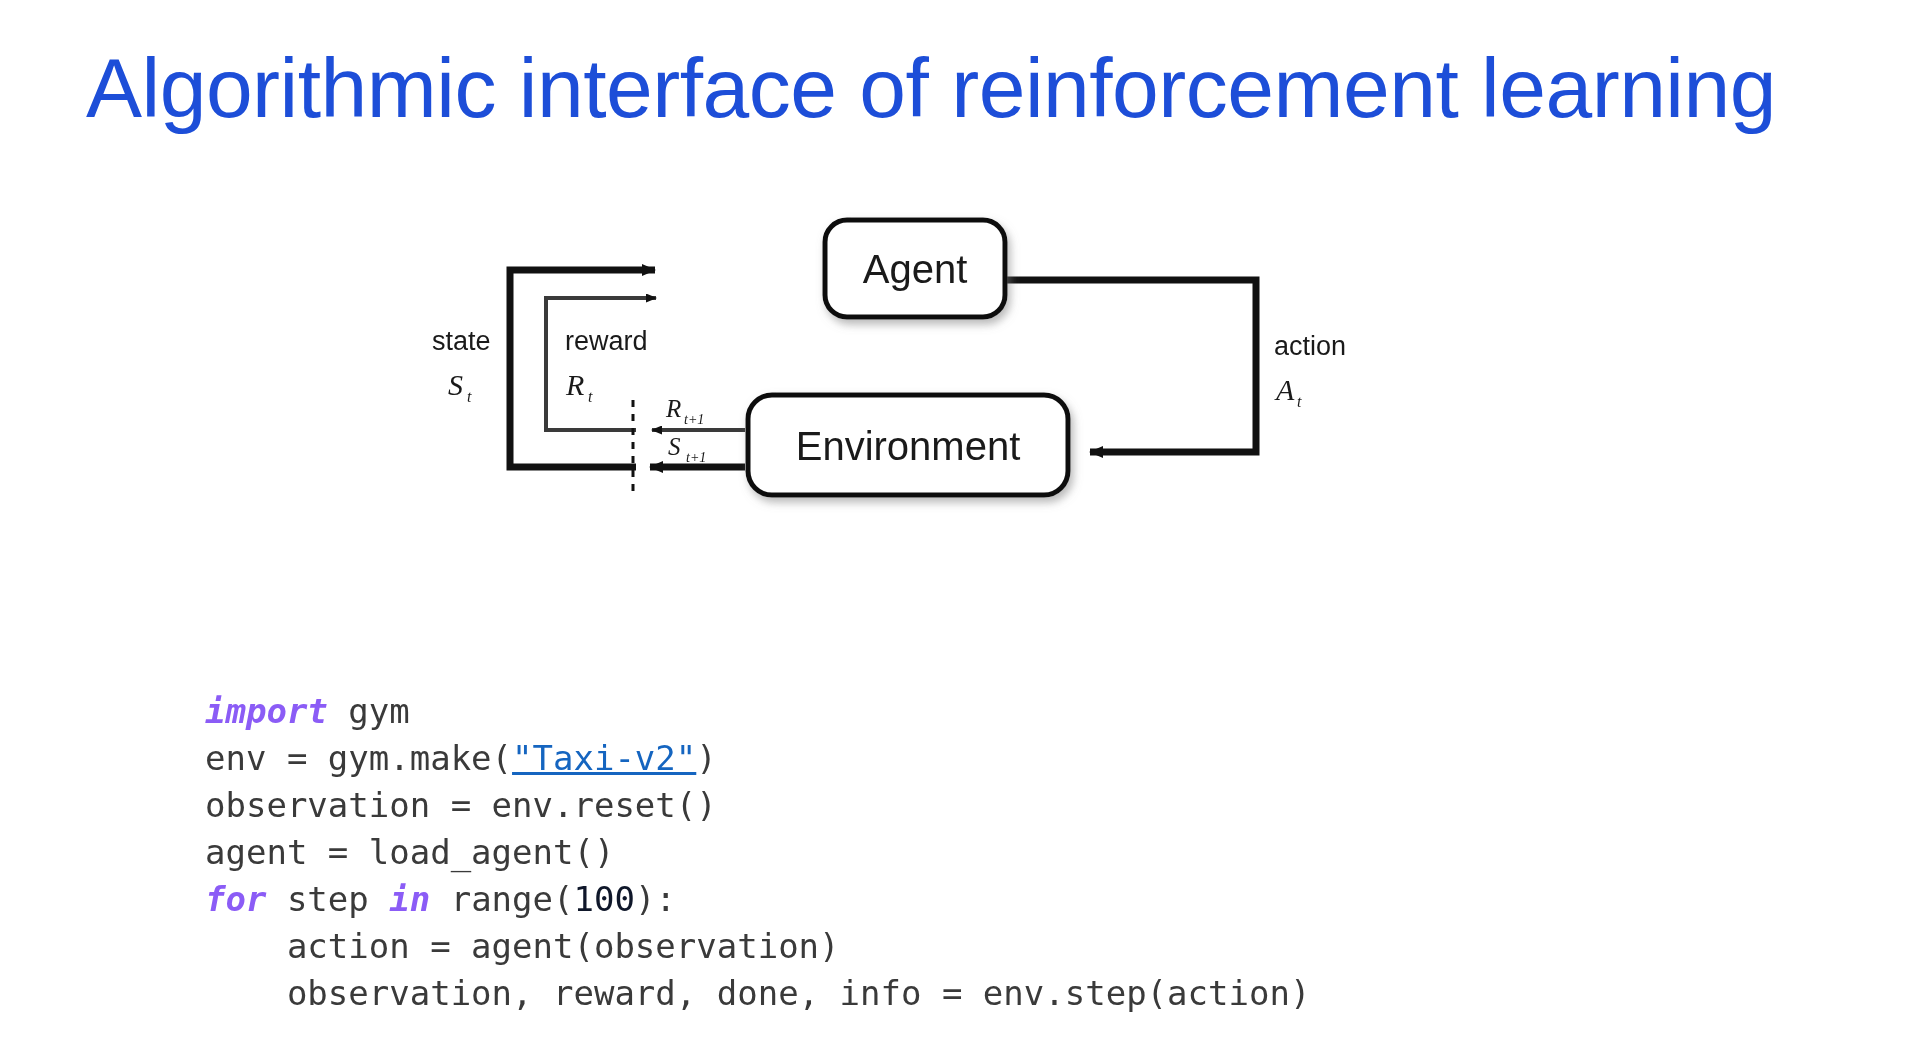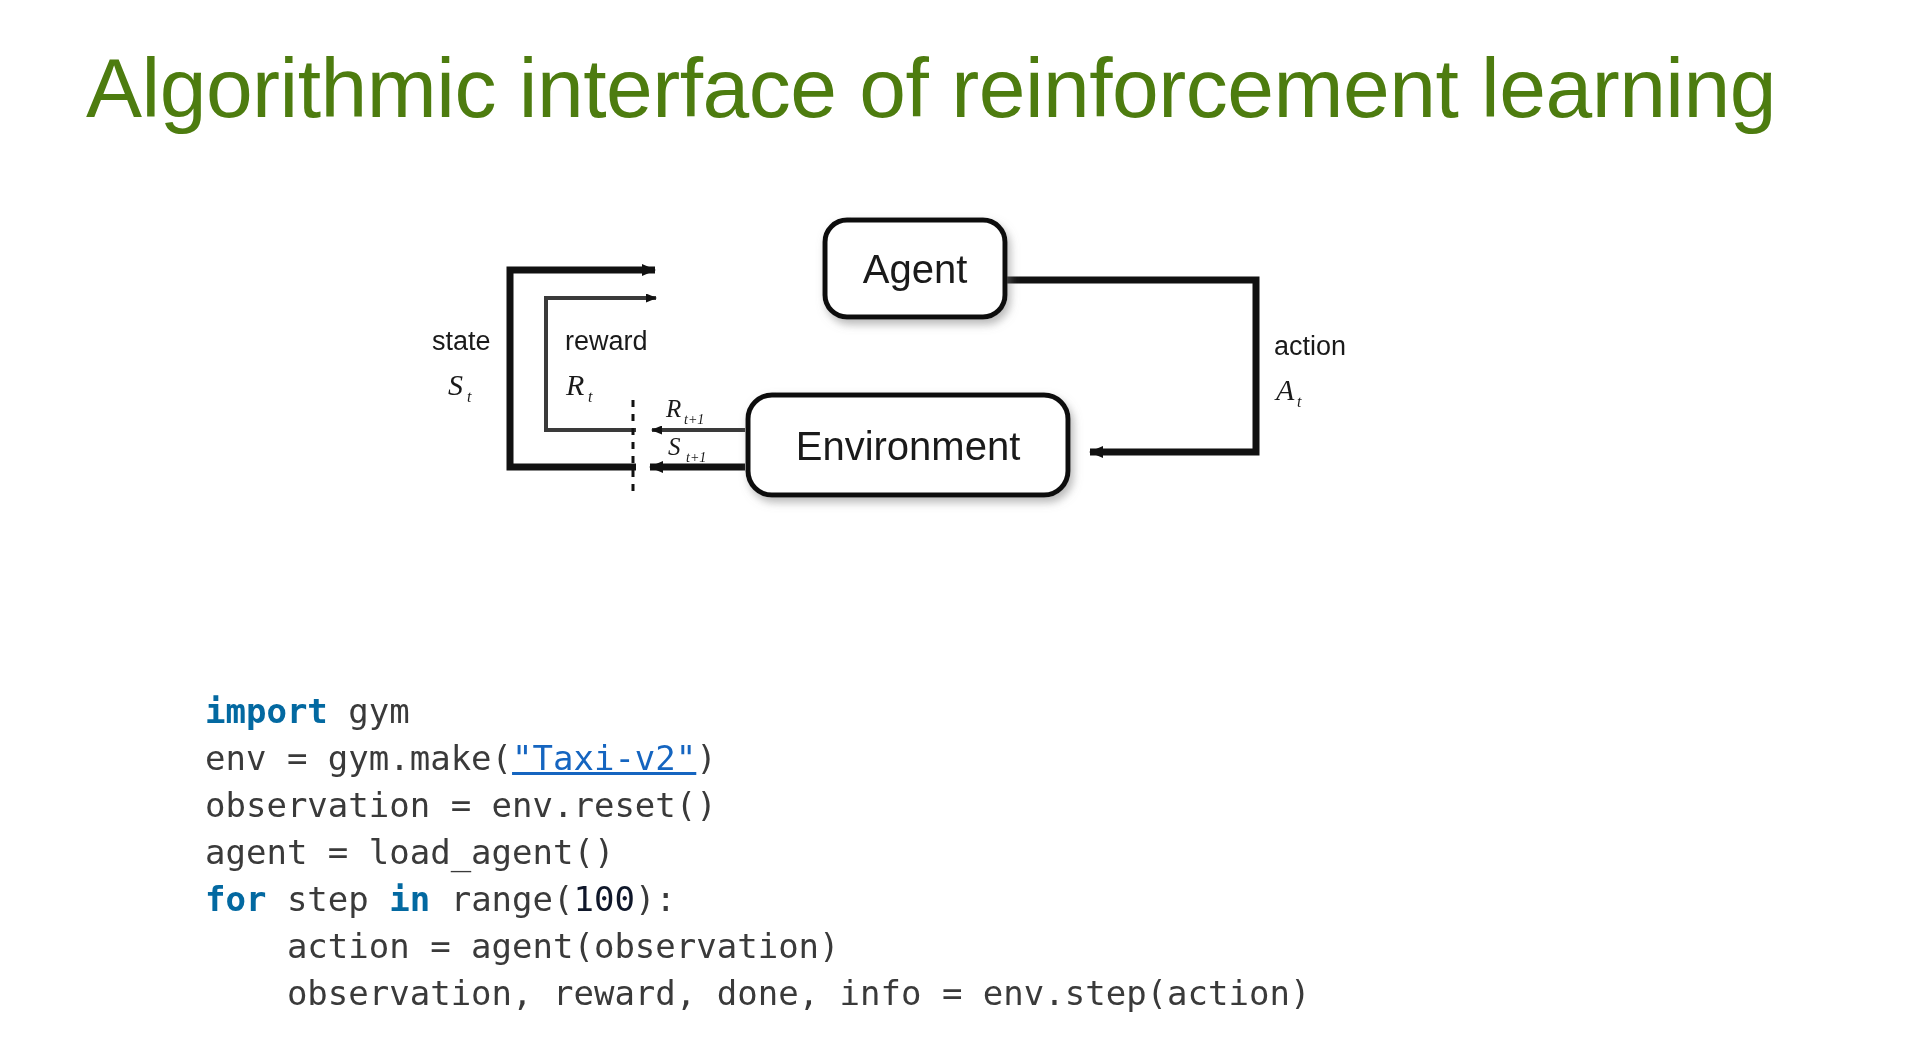--- a/index.html
+++ b/index.html
@@ -21,21 +21,21 @@
   .slide-title {
     position: absolute;
     left: 86px;
     top: 44px;
     width: 1800px;
     font-family: "Liberation Sans", sans-serif;
     font-size: 84px;
     font-weight: 400;
     line-height: 1.05;
     letter-spacing: -0.5px;
-    color: #4d7c0f;
+    color: #1d4ed8;
     white-space: nowrap;
   }
 
   
   .diagram {
     position: absolute;
     left: 0px;
     top: 195px;
     width: 1920px;
     height: 340px;
@@ -90,21 +90,22 @@
     font-size: 34px;
     line-height: 47px;
     color: #3a3a3a;
     white-space: pre;
   }
   .code-line {
     white-space: pre;
   }
   .tok-kw {
     font-weight: bold;
-    color: #0369a1;
+    color: #8b5cf6;
+    font-style: italic;
   }
   .tok-num {
     color: #0f172a;
   }
   .tok-link {
     color: #1565c0;
     text-decoration: underline;
     cursor: pointer;
   }
 </style>

